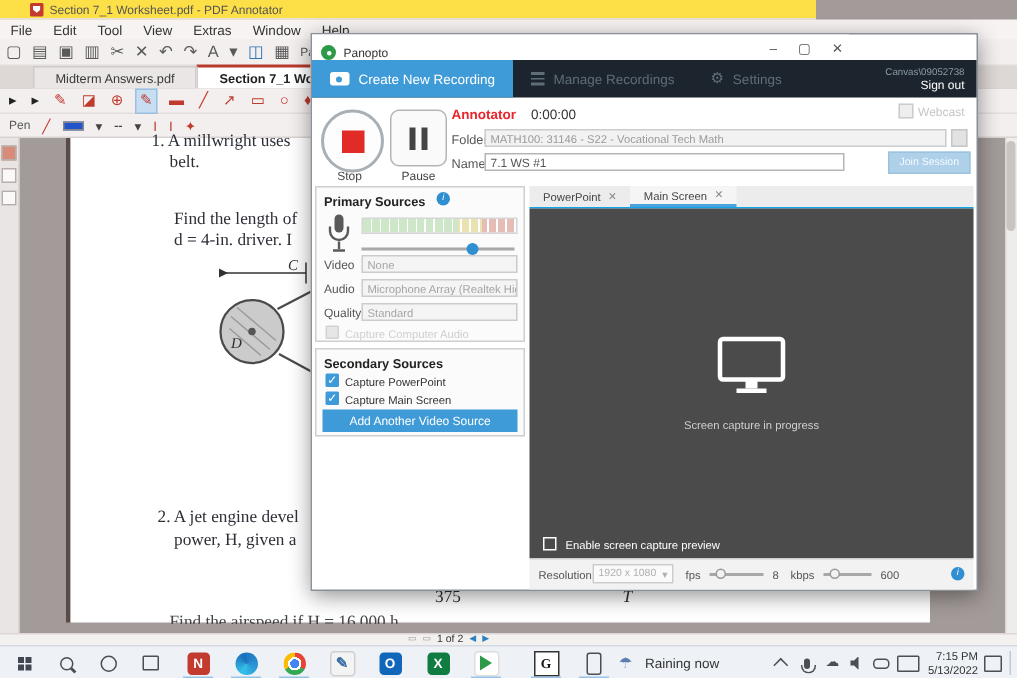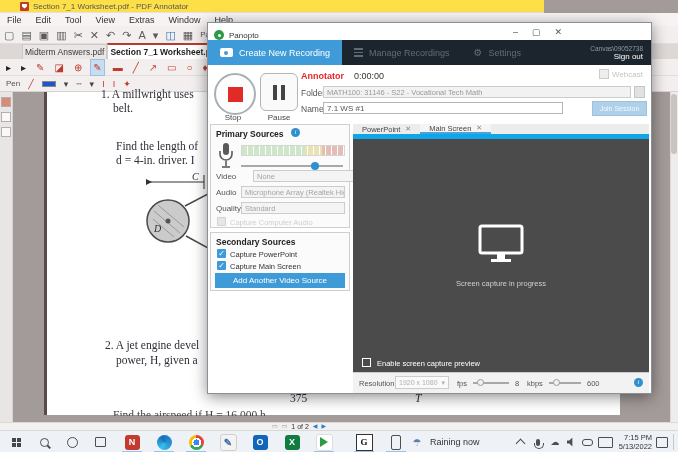--- a/index.html
+++ b/index.html
@@ -12,21 +12,21 @@
   .appico{width:9px;height:9px;background:#c23b2e;border-radius:1px;position:relative}
   .appico::after{content:"";position:absolute;left:2px;top:2px;width:5px;height:5px;background:#fff;clip-path:polygon(0 0,100% 0,100% 60%,50% 100%,0 60%)}
   .ptitle span{font-size:8px;color:#555}
   .pmenu{left:0;top:13px;width:678px;height:13px;background:#f6f3f2;display:flex;align-items:center}
   .pmenu span{font-size:9px;color:#333;padding:0 7px}
   .ptb1{left:0;top:26px;width:678px;height:18px;background:#f3efee;border-bottom:1px solid #e3dedd;display:flex;align-items:center;gap:7px;padding-left:4px;box-sizing:border-box}
   .ptb1 .ic{font-size:11px;color:#5a5a5a;line-height:14px}
   .ptb1 .blue{color:#2e75b6}
   .pagelbl{font-size:8px;color:#555}
   .ptabs{left:0;top:44px;width:678px;height:15px;background:#ddd8d6;display:flex;align-items:flex-end;padding-left:22px;box-sizing:border-box}
-  .ptab{height:14px;padding:0 2px;background:#eae6e5;border:1px solid #cfc9c7;border-bottom:none;font-size:8.5px;color:#3a3a3a;display:flex;align-items:center}
+  .ptab{height:14px;padding:0 14px;background:#eae6e5;border:1px solid #cfc9c7;border-bottom:none;font-size:8.5px;color:#3a3a3a;display:flex;align-items:center}
   .ptab.active{background:#fff;border-top:2px solid #b83a2c;font-weight:bold;color:#222}
   .ptb2{left:0;top:59px;width:678px;height:17px;background:#f3efee;border-bottom:1px solid #e3dedd;display:flex;align-items:center;gap:6px;padding-left:4px;box-sizing:border-box}
   .ptb2 .ic{font-size:10px;color:#c03a2e;line-height:13px;padding:1px 2px}
   .ptb2 .blk{color:#222}
   .ptb2 .sel{background:#c7ddf2;border:1px solid #9cc0e2}
   .ptb3{left:0;top:76px;width:678px;height:16px;background:#f3efee;border-bottom:1px solid #d8d3d1;display:flex;align-items:center;gap:8px;padding-left:6px;box-sizing:border-box}
   .ptb3 .ic{font-size:9px;color:#c03a2e}
   .ptb3 .dk{color:#444}
   .penlbl{font-size:8px;color:#555}
   .chip{width:12px;height:4px;background:#2255cc;border:1px solid #888}
@@ -87,21 +87,21 @@
   .track{height:2px;background:#a8a8a8}
   .thumbblue{width:8px;height:8px;border-radius:50%;background:#2f8fd0}
   .thumbgray{width:7px;height:7px;border-radius:50%;background:#f2f2f2;border:1px solid #999;box-sizing:border-box}
   .rowlbl{font-size:8px;color:#555}
   .srcinp{background:#f4f4f4;border:1px solid #ccc;font-size:7.5px;color:#a5a5a5;padding:1px 3px;white-space:nowrap;overflow:hidden;box-sizing:border-box}
   .cbx{width:9px;height:9px;background:#3e9ad8;border-radius:1px;color:#fff;font-size:8px;line-height:9px;text-align:center}
   .cbx.dis{background:#e6e6e6;border:1px solid #d2d2d2;box-sizing:border-box}
   .cblab{font-size:7.5px;color:#333}
   .cblab.dis{color:#cfcfcf}
   .addbtn{background:#3f9bd8;color:#fff;font-size:8px;display:flex;align-items:center;justify-content:center}
-  .vtabs{background:#ececec;border-bottom:5px solid #0ea5e9;display:flex;align-items:stretch;box-sizing:border-box}
+  .vtabs{background:#ececec;border-bottom:1px solid #0ea5e9;display:flex;align-items:stretch;box-sizing:border-box}
   .vtab{display:flex;align-items:center;gap:5px;padding:0 9px;font-size:7.5px;color:#444}
   .vtab .x{font-size:7px;color:#888}
   .vtab.active{border-bottom:2px solid #4aa3dc;background:#f5f5f5}
   .preview{background:#4b4b4b}
   .scmsg{width:100%;text-align:center;font-size:7.5px;color:#cfcfcf}
   .encbx{width:9px;height:9px;border:1.5px solid #fff;background:transparent;box-sizing:border-box}
   .enlab{font-size:7.5px;color:#fff}
   .resbar{background:#f2f2f2;border-top:1px solid #ccc;box-sizing:border-box}
   .rlbl{font-size:7.5px;color:#555}
   .rsel{background:#fafafa;border:1px solid #ccc;font-size:7px;color:#b0b0b0;display:flex;align-items:center;justify-content:space-between;padding:0 3px;box-sizing:border-box}
@@ -330,21 +330,21 @@
     <svg class="ab" style="left:7px;top:17px" width="16" height="27" viewBox="0 0 16 27">
       <rect x="5" y="1" width="6" height="12" rx="3" fill="#5a5a5a"></rect>
       <path d="M2 9 v3 a6 6 0 0 0 12 0 v-3" fill="none" stroke="#5a5a5a" stroke-width="1.6"></path>
       <line x1="8" y1="19" x2="8" y2="24" stroke="#5a5a5a" stroke-width="1.6"></line>
       <line x1="4" y1="25" x2="12" y2="25" stroke="#5a5a5a" stroke-width="1.6"></line>
     </svg>
     <div class="ab meter" style="left:30px;top:20px;width:102px"></div>
     <div class="ab track" style="left:30px;top:40px;width:102px"></div>
     <div class="ab thumbblue" style="left:100px;top:37px"></div>
     <div class="ab rowlbl" style="left:5px;top:47px">Video</div>
-    <div class="ab srcinp" style="left:42px;top:45px;width:104px;height:12px">None</div>
+    <div class="ab srcinp" style="left:30px;top:45px;width:104px;height:12px">None</div>
     <div class="ab rowlbl" style="left:5px;top:63px">Audio</div>
     <div class="ab srcinp" style="left:30px;top:61px;width:104px;height:12px">Microphone Array (Realtek High D</div>
     <div class="ab rowlbl" style="left:5px;top:79px">Quality</div>
     <div class="ab srcinp" style="left:30px;top:77px;width:104px;height:12px">Standard</div>
     <div class="ab cbx dis" style="left:6px;top:92px"></div>
     <div class="ab cblab dis" style="left:19px;top:93px">Capture Computer Audio</div>
   </div>
 
   <div class="ab panel" style="left:2px;top:209px;width:140px;height:59px">
     <div class="ab phead" style="left:5px;top:4px">Secondary Sources</div>

